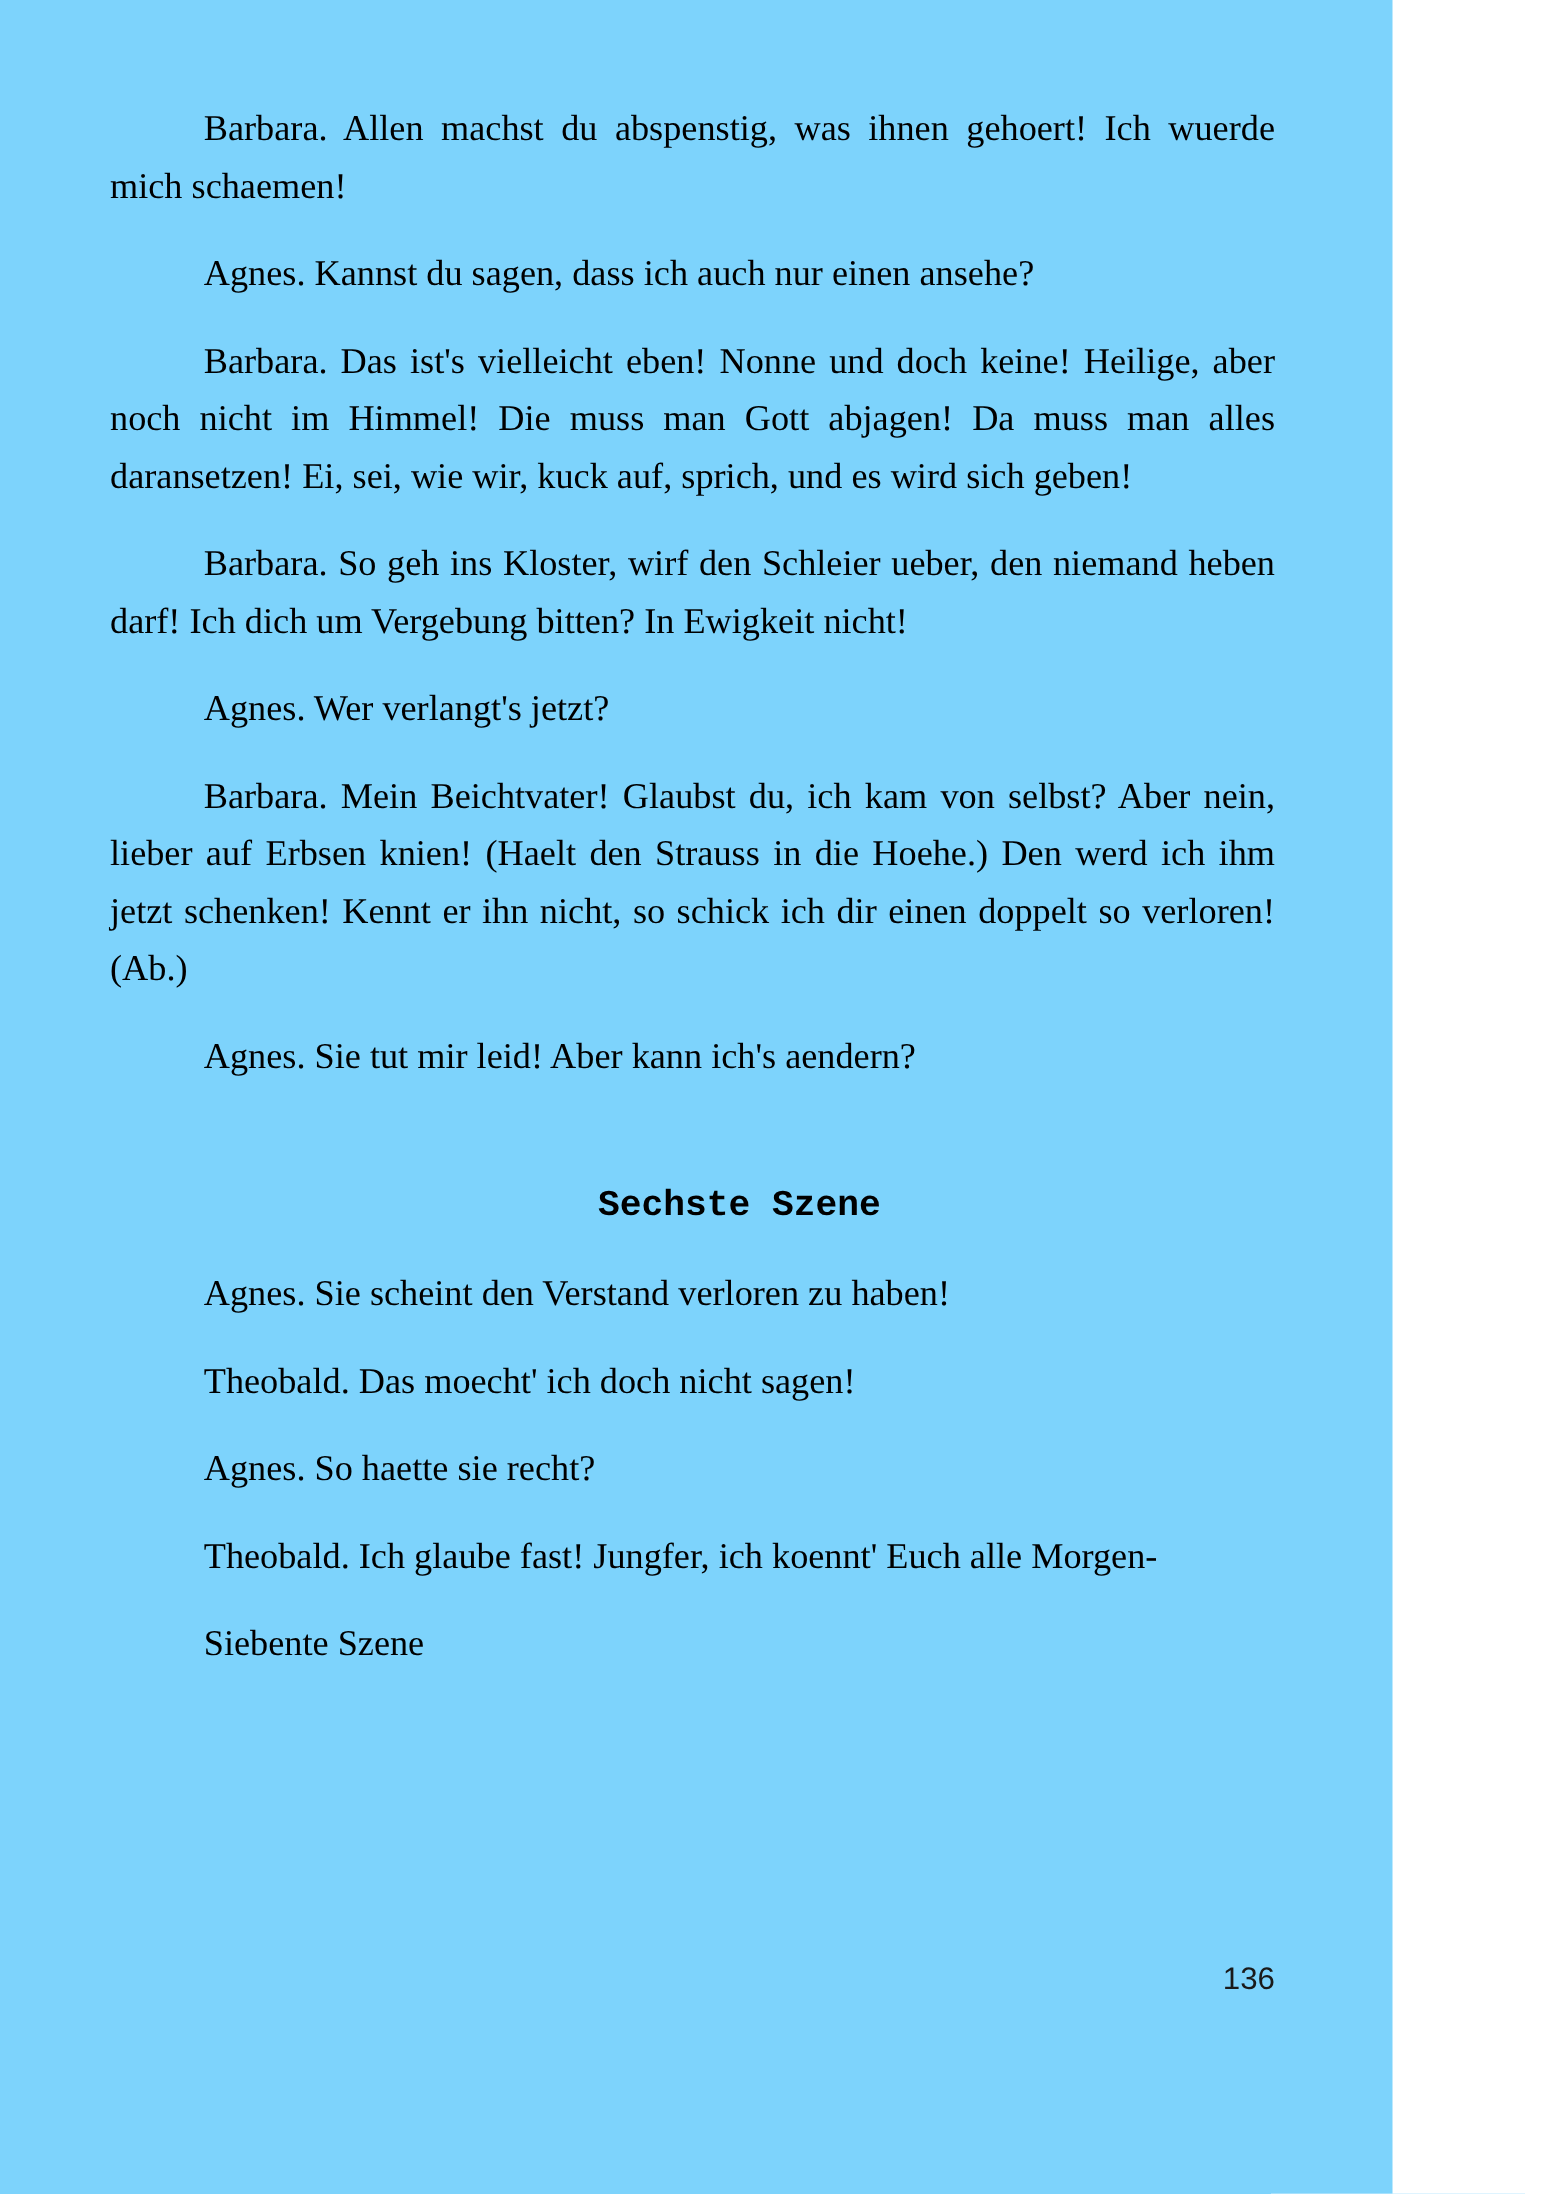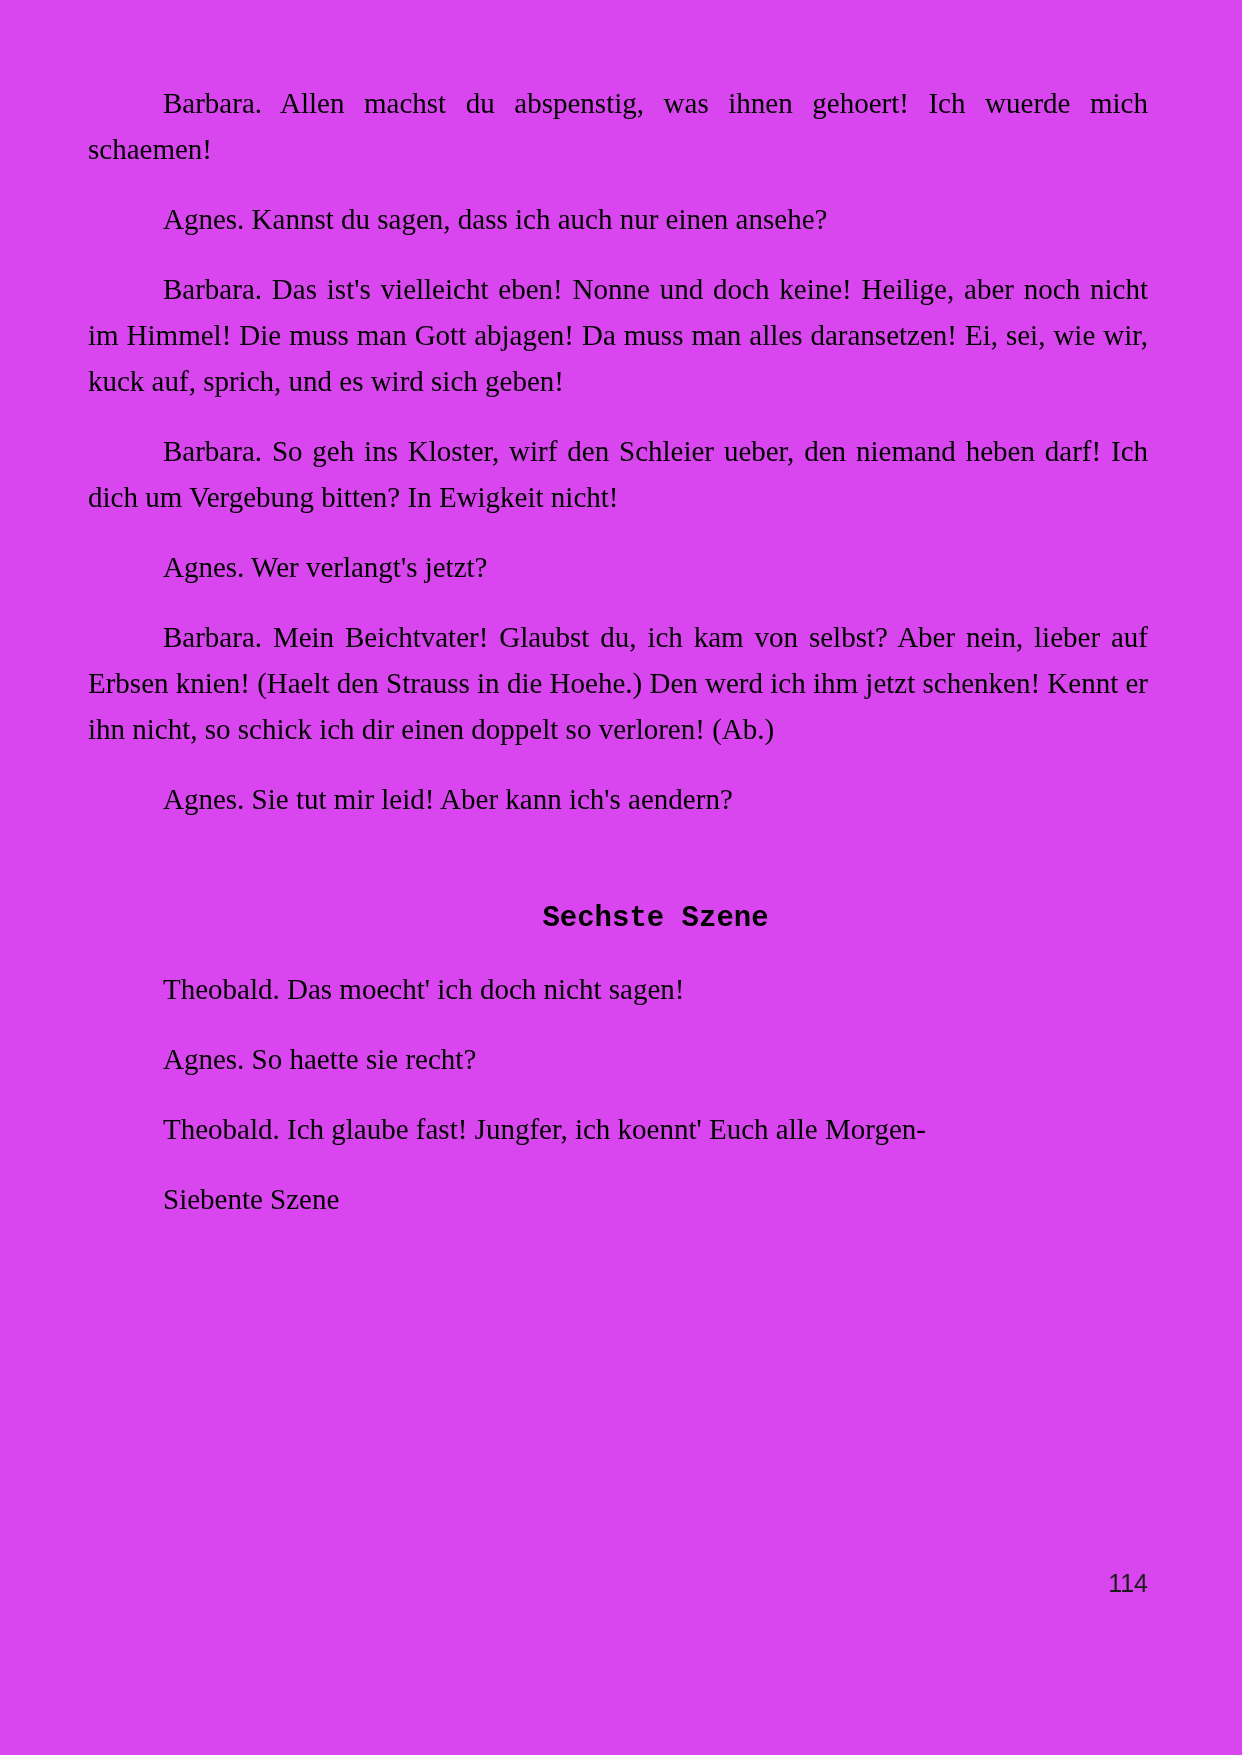--- a/index.html
+++ b/index.html
@@ -3,25 +3,25 @@
 <meta charset="utf-8">
 <style>
   html, body { margin: 0; padding: 0; }
   body {
     width: 1242px;
     height: 1755px;
     background: #ffffff;
   }
   .page {
     position: relative;
-    width: 1242px;
+    width: 1114px;
     height: 1755px;
     box-sizing: border-box;
     padding: 80px 94px 0 88px;
-    background: #d946ef;
+    background: #7dd3fc;
     color: #000000;
     font-family: "Liberation Serif", serif;
     overflow: hidden;
   }
   p.body-para {
     font-size: 29px;
     line-height: 46px;
     margin: 0 0 24px 0;
     text-align: justify;
     text-indent: 75px;
@@ -54,20 +54,21 @@
   <p class="body-para">Barbara. Allen machst du abspenstig, was ihnen gehoert! Ich wuerde mich schaemen!</p>
   <p class="body-para">Agnes. Kannst du sagen, dass ich auch nur einen ansehe?</p>
   <p class="body-para">Barbara. Das ist's vielleicht eben! Nonne und doch keine! Heilige, aber noch nicht im Himmel! Die muss man Gott abjagen! Da muss man alles daransetzen! Ei, sei, wie wir, kuck auf, sprich, und es wird sich geben!</p>
   <p class="body-para">Barbara. So geh ins Kloster, wirf den Schleier ueber, den niemand heben darf! Ich dich um Vergebung bitten? In Ewigkeit nicht!</p>
   <p class="body-para">Agnes. Wer verlangt's jetzt?</p>
   <p class="body-para">Barbara. Mein Beichtvater! Glaubst du, ich kam von selbst? Aber nein, lieber auf Erbsen knien! (Haelt den Strauss in die Hoehe.) Den werd ich ihm jetzt schenken! Kennt er ihn nicht, so schick ich dir einen doppelt so verloren! (Ab.)</p>
   <p class="body-para">Agnes. Sie tut mir leid! Aber kann ich's aendern?</p>
 
   <div class="scene-heading">Sechste Szene</div>
 
+  <p class="body-para">Agnes. Sie scheint den Verstand verloren zu haben!</p>
   <p class="body-para">Theobald. Das moecht' ich doch nicht sagen!</p>
   <p class="body-para">Agnes. So haette sie recht?</p>
   <p class="body-para">Theobald. Ich glaube fast! Jungfer, ich koennt' Euch alle Morgen-</p>
   <p class="body-para">Siebente Szene</p>
 
-  <div class="page-number">114</div>
+  <div class="page-number">136</div>
 
 </div>
 
 </body></html>

